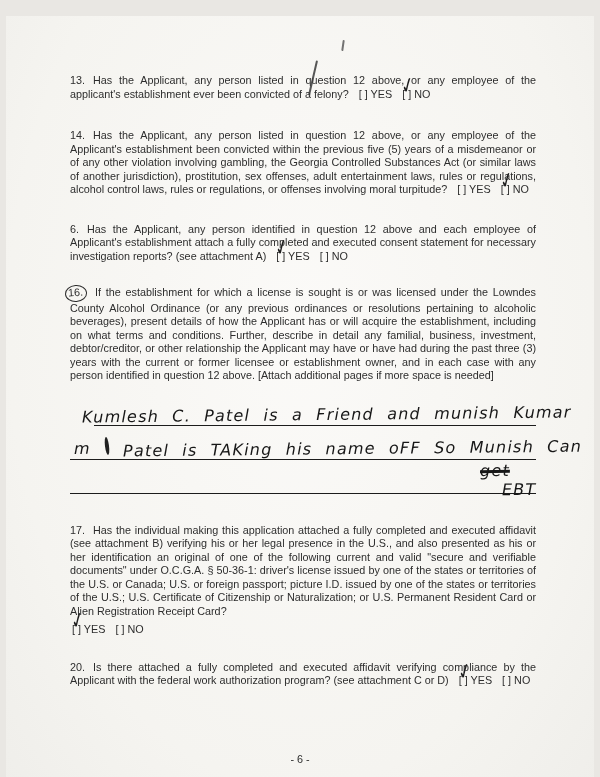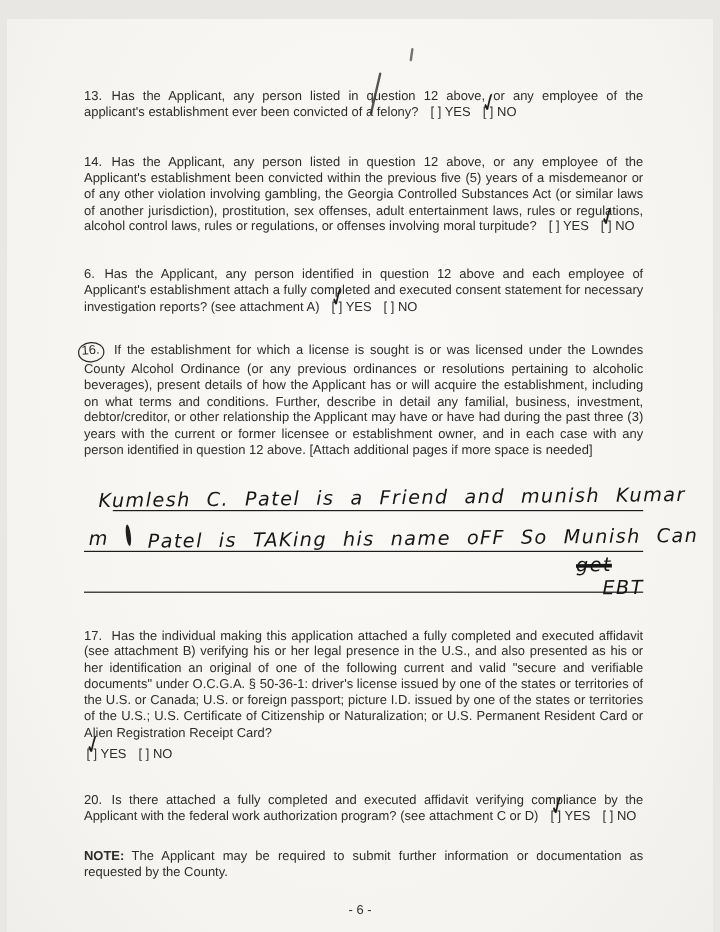--- a/index.html
+++ b/index.html
@@ -164,19 +164,16 @@
     <span class="opt has-check"><span>[ ] YES</span><span class="check">✓</span></span>
     <span class="opt">[ ] NO</span>
   </p>
 
   <p class="q q18">
     <span class="qnum">20.</span><span>Is there attached a fully completed and executed affidavit verifying compliance by the Applicant with the federal work authorization program?  (see attachment C or D)</span>
     <span class="opt has-check"><span>[ ] YES</span><span class="check">✓</span></span>
     <span class="opt">[ ] NO</span>
   </p>
 
-  <p class="note">
-    <span class="note-label">NOTE:</span><span>The Applicant may be required to submit further information or documentation as requested by the County.</span>
-  </p>
 
   <div class="page-number">- 6 -</div>
 
 </div>
 
 </body></html>

